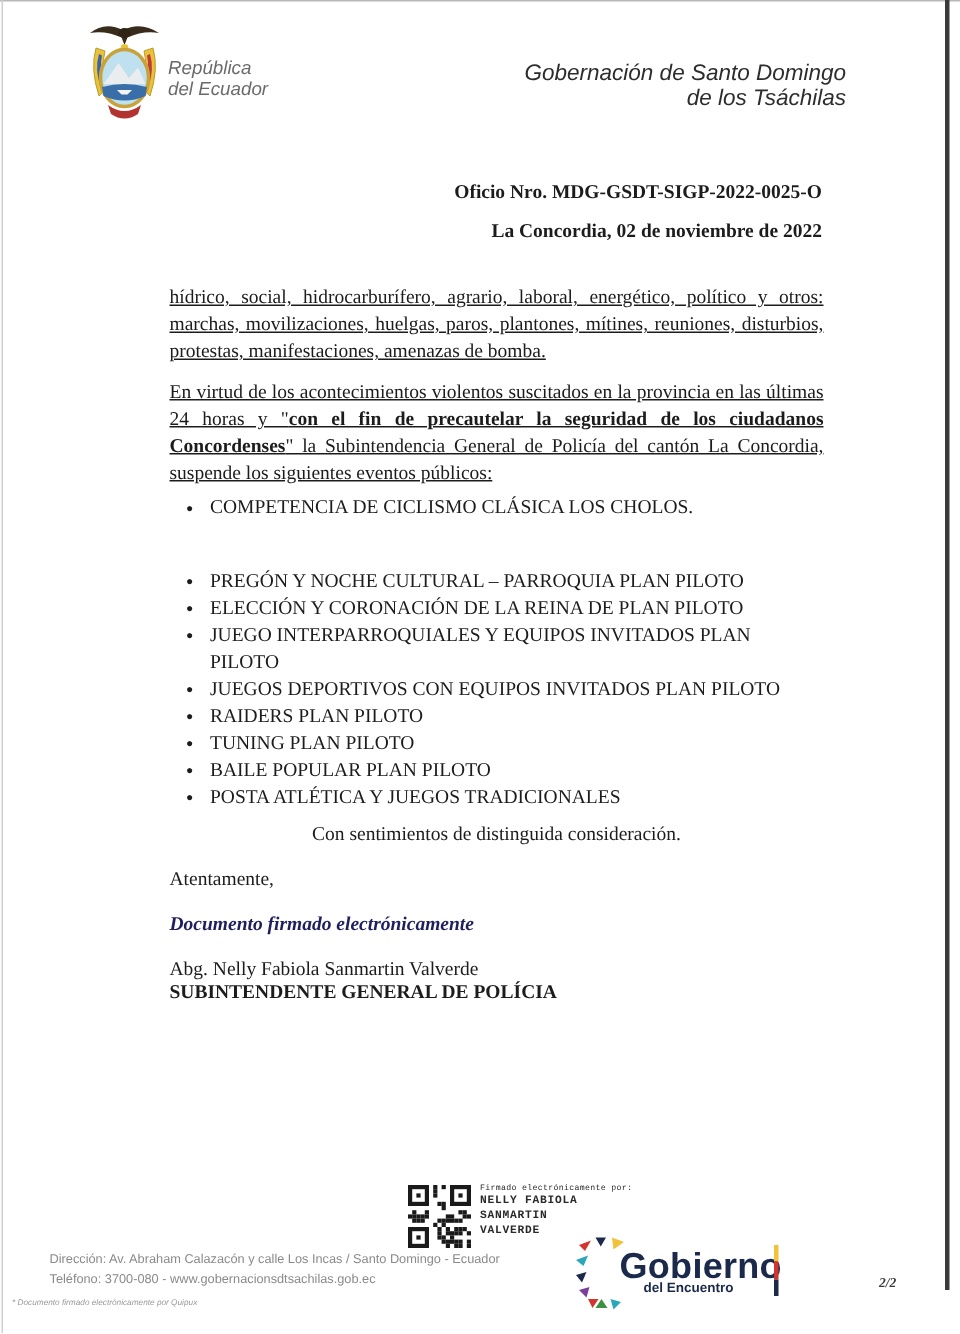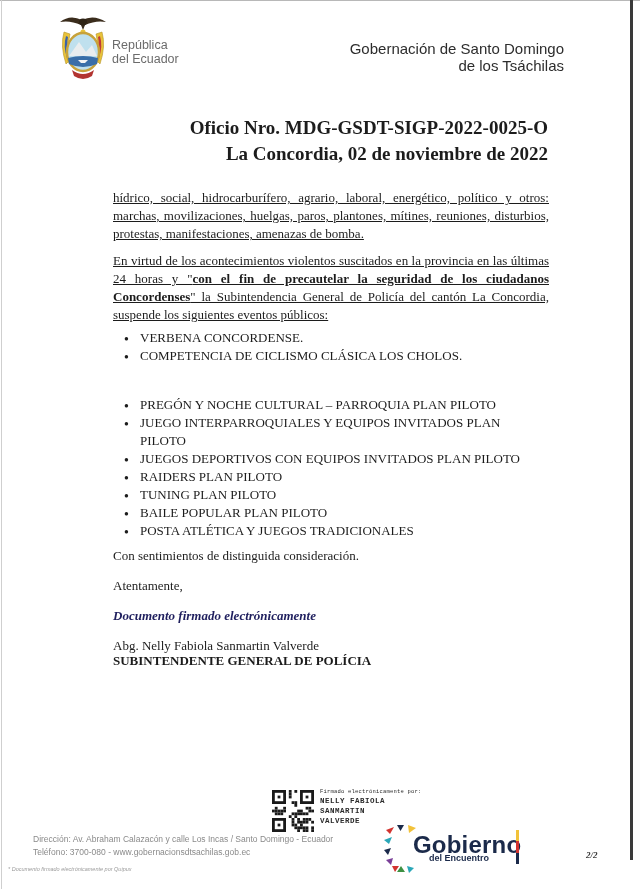--- a/index.html
+++ b/index.html
@@ -6,46 +6,46 @@
   html,body { background:#ffffff; }
   .page {
     position:relative; width:640px; height:889px; background:#ffffff;
     font-family:"Liberation Serif", serif; color:#1c1c1c; overflow:hidden;
   }
   .edge-top    { position:absolute; left:0; top:0; width:640px; height:1px; background:#b8b8b8; }
   .edge-left   { position:absolute; left:1px; top:0; width:1px; height:889px; background:#cfcfcf; }
   .edge-right  { position:absolute; left:630px; top:0; width:3px; height:860px; background:#3a3a3a; }
 
   
-  .header { position:absolute; left:0; top:0; width:616px; height:92px; }
+  .header { position:absolute; left:0; top:0; width:616px; height:92px;font-style:italic; }
   .coat { position:absolute; left:52px; top:12px; }
   .republica {
     position:absolute; left:112px; top:38px;
     font-family:"Liberation Sans", sans-serif; font-size:12.5px; line-height:14px; color:#6b6b6b;
   }
   .orgname {
     position:absolute; right:52px; top:40px; text-align:right;
     font-family:"Liberation Sans", sans-serif; font-size:15px; line-height:17px; color:#2d2d2d;
   }
 
   
   .ref-block { position:absolute; left:113px; top:120px; width:435px; text-align:right; }
-  .ref-block p { font-weight:bold; font-size:19px; line-height:16px; }
+  .ref-block p { font-weight:bold; font-size:13px; line-height:16px; }
   .ref-block p + p { margin-top:10px; }
 
   
   .body-block { position:absolute; left:113px; top:189px; width:436px; font-size:13px; line-height:18px; }
   .body-block p.para { text-align:justify;text-decoration:underline; }
   .para2 { margin-top:9px; }
   .bullets { list-style:none; }
   .bullets li { padding-left:27px; position:relative; line-height:18px; }
   .bullets li::before { content:"●"; position:absolute; left:11px; font-size:8px; top:1px; }
   .list1 { margin-top:5px; }
   .list2 { margin-top:31px; }
-  .closing { margin-top:7px; }
+  .closing { margin-top:7px;text-align:center; }
   .salutation { margin-top:12px; }
   .esign-note { margin-top:12px; font-weight:bold; font-style:italic; color:#1f1f5e; }
   .signer-name { margin-top:13px; line-height:15px; }
   .signer-title { font-weight:bold; line-height:15px; }
 
   
   .stamp { position:absolute; left:272px; top:788px; display:flex; }
   .qr { width:42px; height:46px; }
   .stamp-text { margin-left:6px; font-family:"Liberation Mono", monospace; color:#2a2a2a; }
   .stamp-caption { font-size:5.5px; line-height:8px; letter-spacing:0.2px; }
@@ -118,26 +118,26 @@
   <div class="ref-block">
     <p>Oficio Nro. MDG-GSDT-SIGP-2022-0025-O</p>
     <p>La Concordia, 02 de noviembre de 2022</p>
   </div>
 
   <div class="body-block">
     <p class="para">hídrico, social, hidrocarburífero, agrario, laboral, energético, político y otros: marchas, movilizaciones, huelgas, paros, plantones, mítines, reuniones, disturbios, protestas, manifestaciones, amenazas de bomba.</p>
     <p class="para para2"><span>En virtud de los acontecimientos violentos suscitados en la provincia en las últimas 24 horas y "</span><b>con el fin de precautelar la seguridad de los ciudadanos Concordenses</b><span>" la Subintendencia General de Policía del cantón La Concordia, suspende los siguientes eventos públicos:</span></p>
 
     <ul class="bullets list1">
-      <li>VERBENA CONCORDENSE.</li>
       <li>COMPETENCIA DE CICLISMO CLÁSICA LOS CHOLOS.</li>
     </ul>
 
     <ul class="bullets list2">
       <li>PREGÓN Y NOCHE CULTURAL – PARROQUIA PLAN PILOTO</li>
+      <li>ELECCIÓN Y CORONACIÓN DE LA REINA DE PLAN PILOTO</li>
       <li>JUEGO INTERPARROQUIALES Y EQUIPOS INVITADOS PLAN PILOTO</li>
       <li>JUEGOS DEPORTIVOS CON EQUIPOS INVITADOS PLAN PILOTO</li>
       <li>RAIDERS PLAN PILOTO</li>
       <li>TUNING PLAN PILOTO</li>
       <li>BAILE POPULAR PLAN PILOTO</li>
       <li>POSTA ATLÉTICA Y JUEGOS TRADICIONALES</li>
     </ul>
 
     <p class="closing">Con sentimientos de distinguida consideración.</p>
     <p class="salutation">Atentamente,</p>

